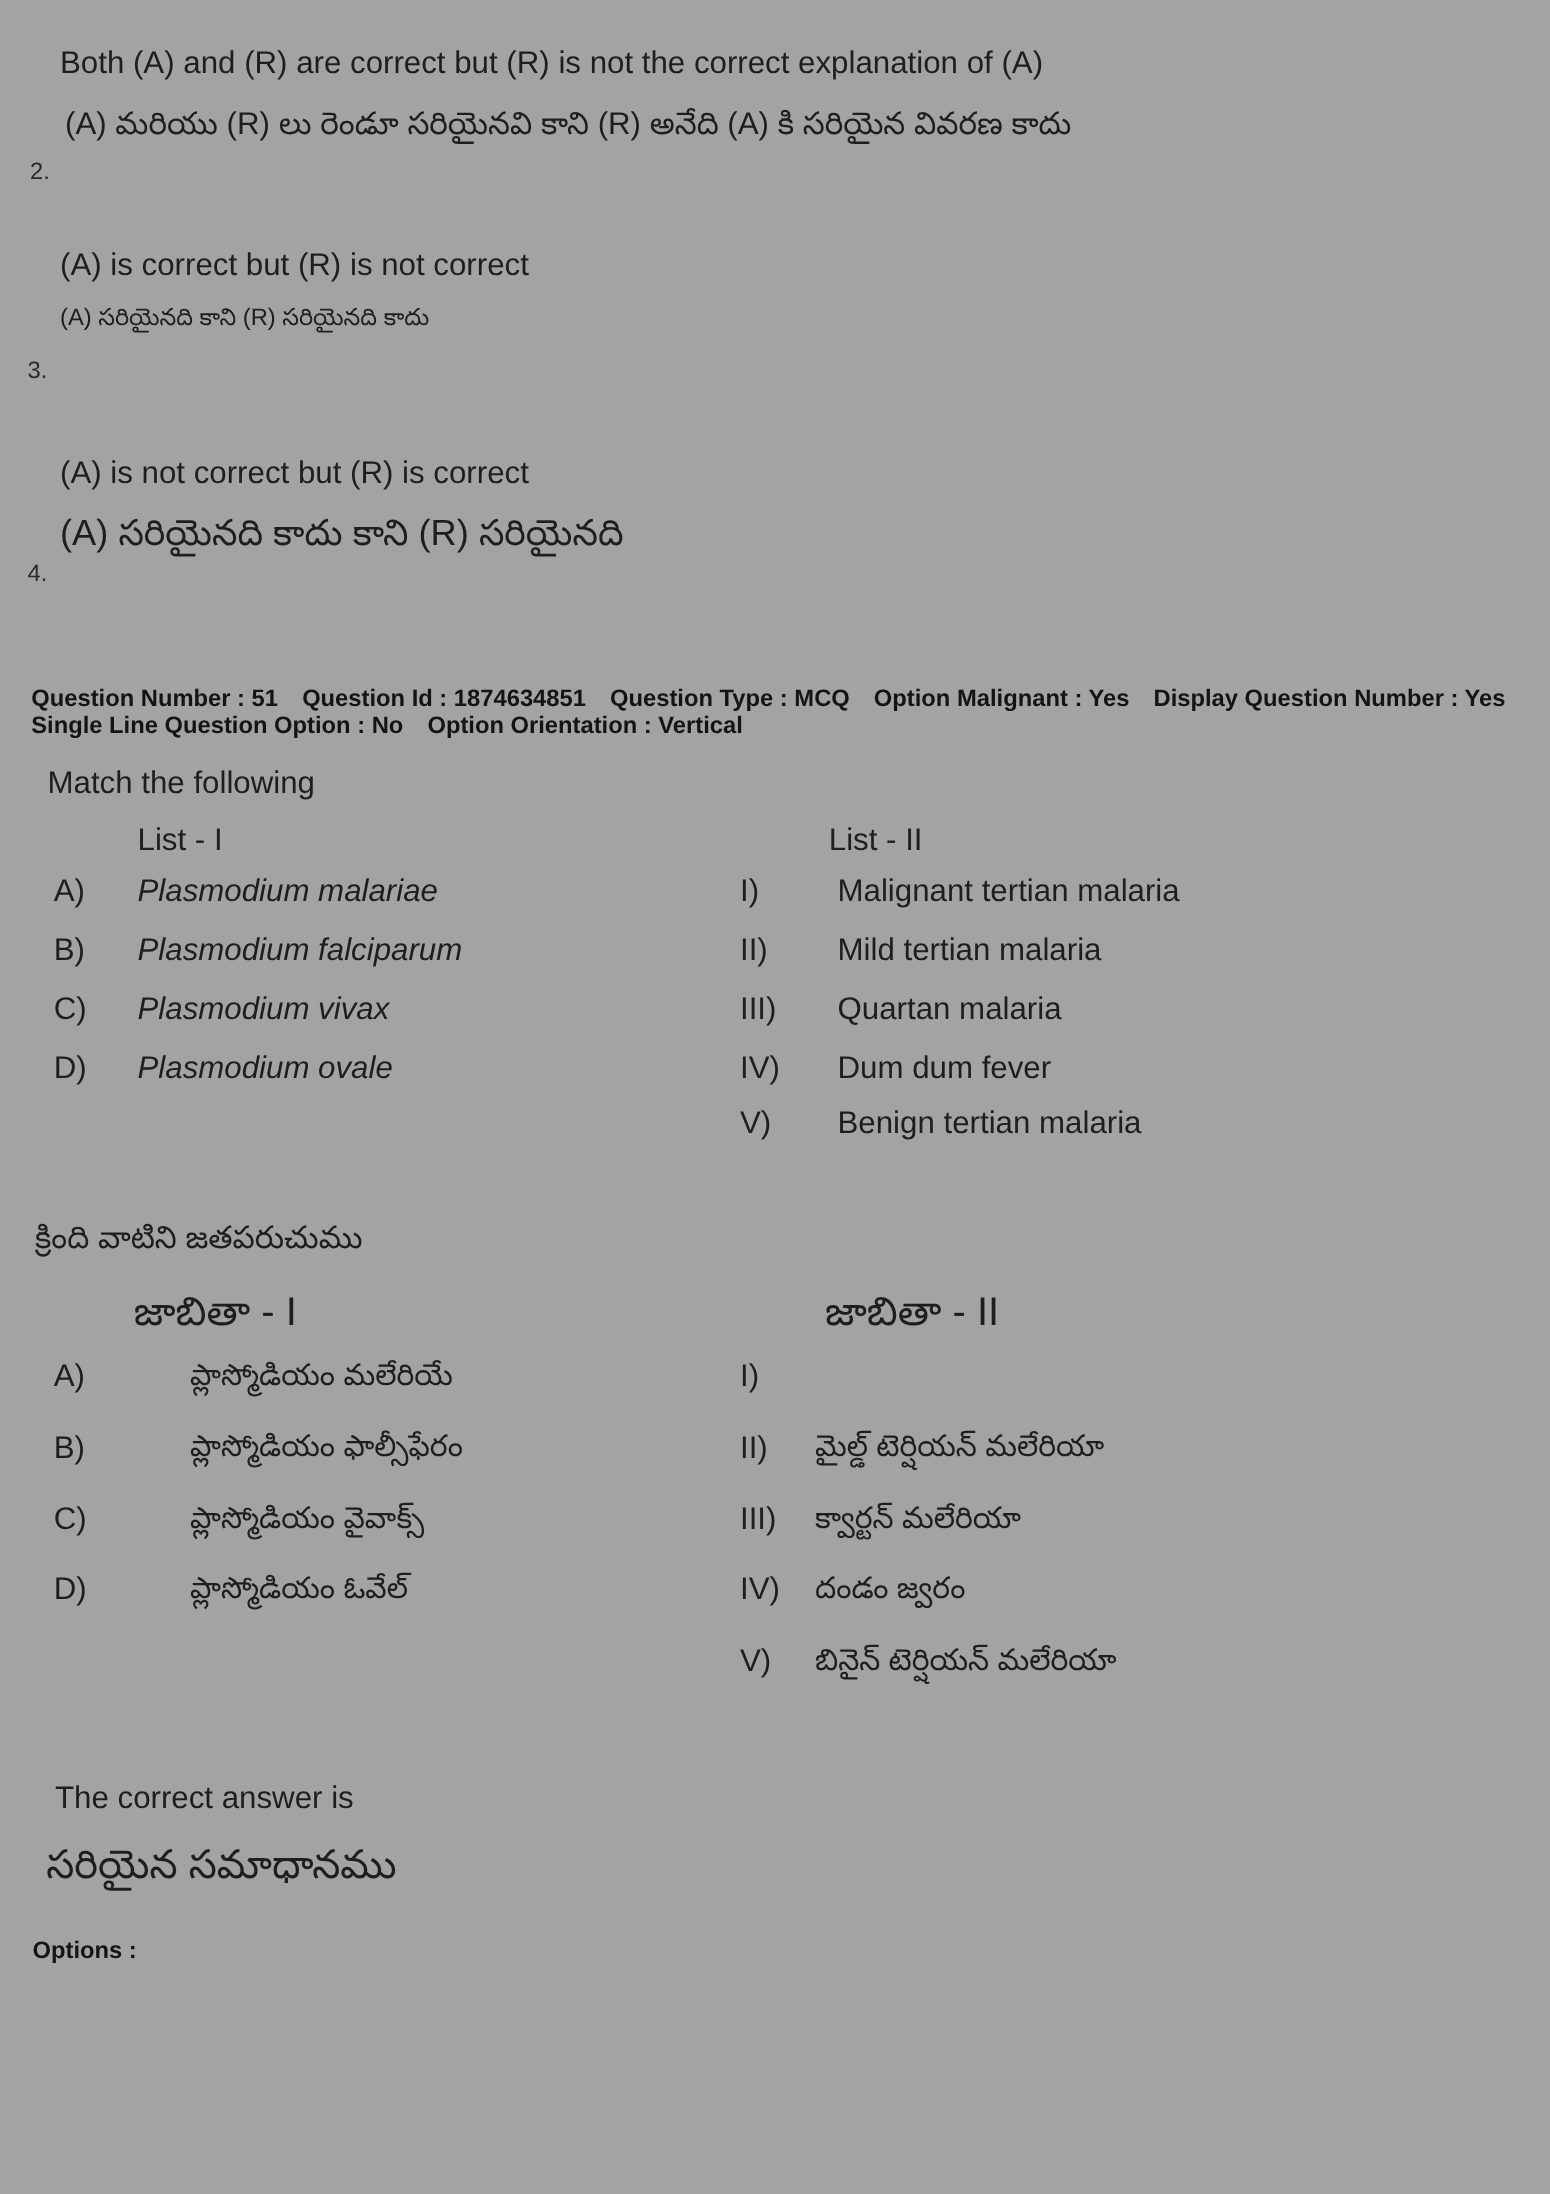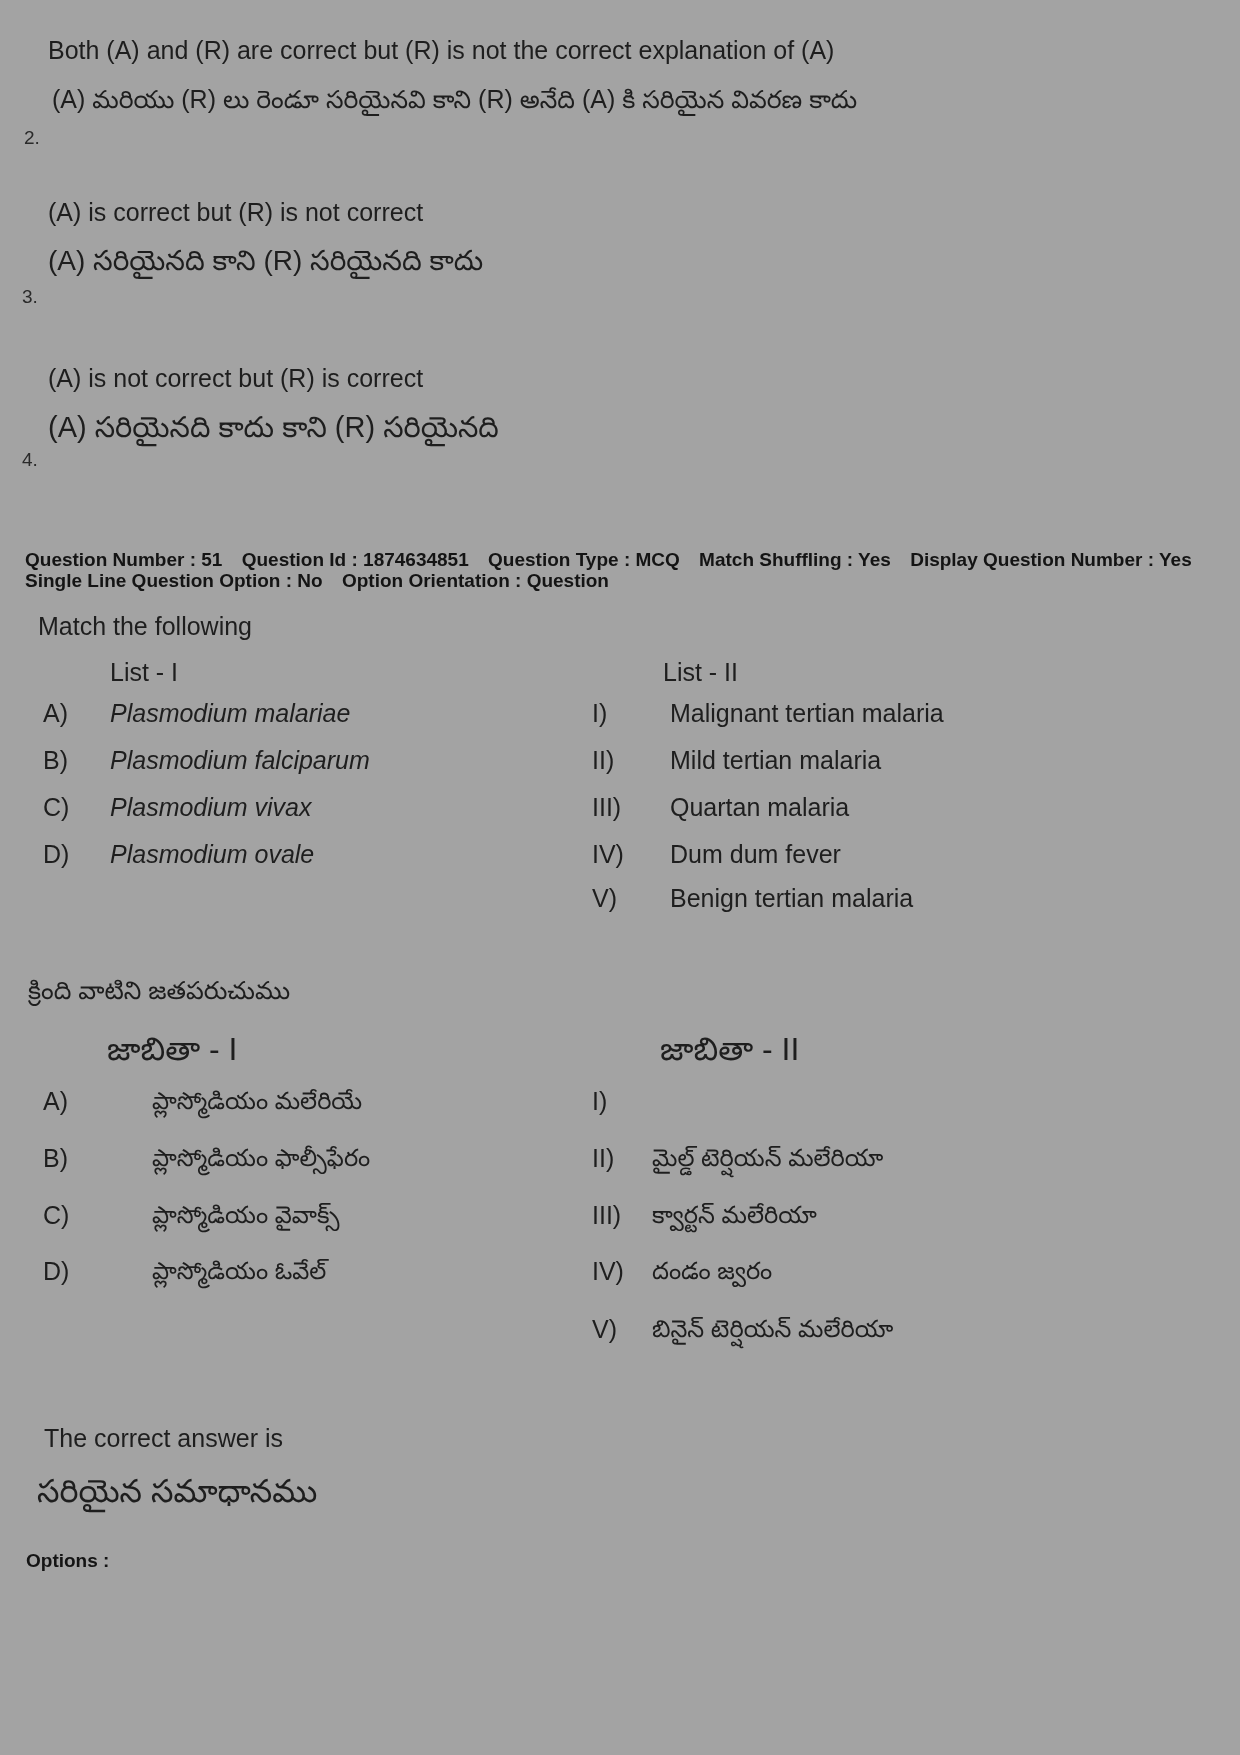--- a/index.html
+++ b/index.html
@@ -37,41 +37,41 @@
 <div class="page">
 
   <div class="abs body-text" style="left:48px; top:36px;">Both (A) and (R) are correct but (R) is not the correct explanation of (A)</div>
 
   <div class="abs te-text" style="left:52px; top:84px; font-size:25px;">(A) మరియు (R) లు రెండూ సరియైనవి కాని (R) అనేది (A) కి సరియైన వివరణ కాదు</div>
 
   <div class="abs marker" style="left:24px; top:127px;">2.</div>
 
   <div class="abs body-text" style="left:48px; top:198px;">(A) is correct but (R) is not correct</div>
 
-  <div class="abs te-text" style="left:48px; top:244px; font-size:28px;">(A) సరియైనది కాని (R) సరియైనది కాదు</div>
+  <div class="abs te-text" style="left:48px; top:244px; font-size:19px;">(A) సరియైనది కాని (R) సరియైనది కాదు</div>
 
   <div class="abs marker" style="left:22px; top:286px;">3.</div>
 
   <div class="abs body-text" style="left:48px; top:364px;">(A) is not correct but (R) is correct</div>
 
   <div class="abs te-text" style="left:48px; top:410px; font-size:29px;">(A) సరియైనది కాదు కాని (R) సరియైనది</div>
 
   <div class="abs marker" style="left:22px; top:449px;">4.</div>
 
   <div class="abs meta" style="left:25px; top:549px;">
     <div>
       <span class="seg">Question Number : 51</span>
       <span class="seg">Question Id : 1874634851</span>
       <span class="seg">Question Type : MCQ</span>
-      <span class="seg">Match Shuffling : Yes</span>
+      <span class="seg">Option Malignant : Yes</span>
       <span class="seg">Display Question Number : Yes</span>
     </div>
     <div>
       <span class="seg">Single Line Question Option : No</span>
-      <span class="seg">Option Orientation : Question</span>
+      <span class="seg">Option Orientation : Vertical</span>
     </div>
   </div>
 
   <div class="abs body-text" style="left:38px; top:612px;">Match the following</div>
 
   <div class="abs body-text" style="left:110px; top:658px;">List - I</div>
   <div class="abs body-text" style="left:663px; top:658px;">List - II</div>
 
   <div class="mrow fs25" style="top:699px;">
     <span class="c1l">A)</span>

